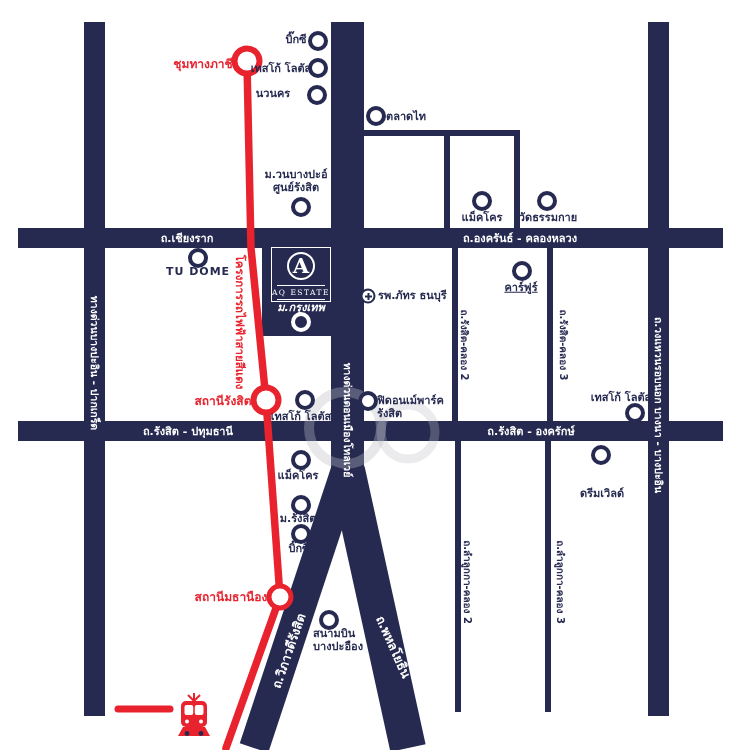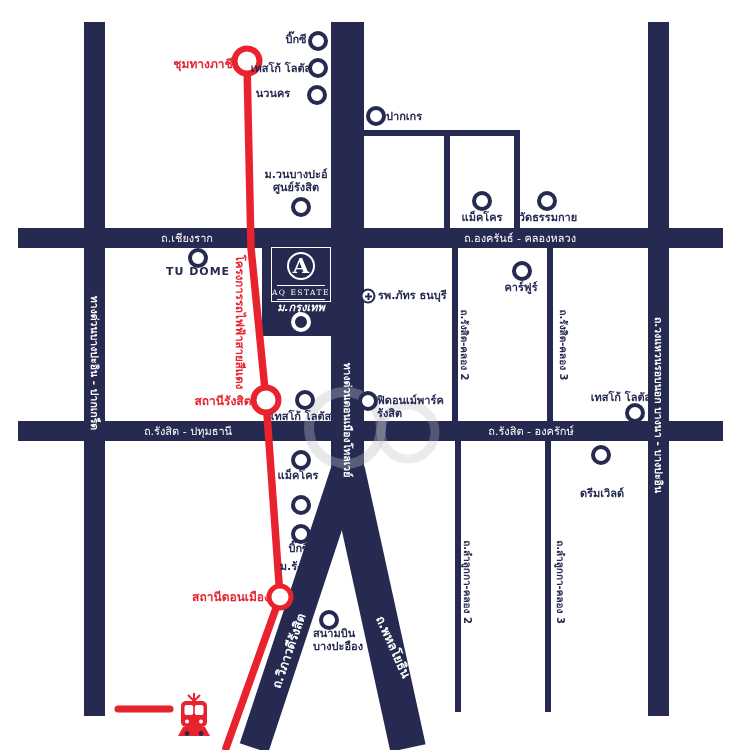--- a/index.html
+++ b/index.html
@@ -16,21 +16,21 @@
   .stn{position:absolute;width:17px;height:17px;border:5px solid #e8232e;border-radius:50%;
        background:#fff;transform:translate(-50%,-50%);}
   .stn.big{width:19px;height:19px;border-width:6px;}
   
   .lbl{position:absolute;color:#262a50;font-weight:bold;font-size:11px;line-height:12.5px;
        white-space:nowrap;transform:translate(-50%,-50%);}
   .lbl.left-align{text-align:left;transform:translate(0,-50%);}
   .lbl.block{white-space:normal;text-align:center;}
   .red{color:#e8232e;}
   .white{color:#ffffff;}
-  .roadlbl{position:absolute;color:#fff;font-weight:normal;font-size:11px;white-space:nowrap;
+  .roadlbl{position:absolute;color:#fff;font-weight:bold;font-size:11px;white-space:nowrap;
        transform:translate(-50%,-50%);}
   .vlabel{position:absolute;writing-mode:vertical-rl;white-space:nowrap;font-weight:bold;
        transform:translate(-50%,-50%);}
   .branch{position:absolute;color:#fff;font-weight:bold;font-size:12.5px;white-space:nowrap;}
   
   .hosp{position:absolute;width:11px;height:11px;border:2.5px solid #262a50;border-radius:50%;
        background:#fff;transform:translate(-50%,-50%);}
   .hosp .h1{position:absolute;left:50%;top:50%;width:7px;height:2px;background:#262a50;transform:translate(-50%,-50%);}
   .hosp .h2{position:absolute;left:50%;top:50%;width:2px;height:7px;background:#262a50;transform:translate(-50%,-50%);}
   
@@ -112,51 +112,51 @@
   <div class="vlabel" style="left:560px;top:582px;font-size:10px;color:#262a50;">ถ.ลำลูกกา-คลอง 3</div>
   <div class="branch" style="left:289px;top:651px;transform:translate(-50%,-50%) rotate(-71deg);">ถ.วิภาวดีรังสิต</div>
   <div class="branch" style="left:393px;top:647px;transform:translate(-50%,-50%) rotate(66deg);">ถ.พหลโยธิน</div>
   <div class="vlabel red" style="left:240px;top:322px;font-size:11.5px;">โครงการรถไฟฟ้าสายสีแดง</div>
 
   <div class="stn big" style="left:247px;top:61px;"></div>
   <div class="lbl red" style="left:195px;top:64px;font-size:12px;margin-left:8px;">ชุมทางภาชี</div>
   <div class="stn big" style="left:266px;top:400px;"></div>
   <div class="lbl red" style="left:223px;top:401px;font-size:12px;">สถานีรังสิต</div>
   <div class="stn" style="left:280px;top:597px;"></div>
-  <div class="lbl red" style="left:231px;top:597px;font-size:12px;">สถานีดอนเมือง</div>
+  <div class="lbl red" style="left:231px;top:597px;font-size:12px;">สถานีมธานือง</div>
 
   <div class="poi" style="left:318px;top:41px;"></div>
   <div class="lbl" style="left:296px;top:40px;">บิ๊กซี</div>
 
   <div class="poi" style="left:318px;top:68px;"></div>
   <div class="lbl" style="left:281px;top:69px;">เทสโก้ โลตัส</div>
 
   <div class="poi" style="left:317px;top:95px;"></div>
   <div class="lbl" style="left:273px;top:94px;">นวนคร</div>
 
   <div class="poi" style="left:376px;top:116px;"></div>
-  <div class="lbl left-align" style="left:386px;top:117px;">ปากเกร</div>
+  <div class="lbl left-align" style="left:386px;top:117px;">ตลาดไท</div>
 
   <div class="lbl block" style="left:296px;top:181px;width:110px;">
     <span style="display:block;">ม.วนบางปะอ์</span>
     <span style="display:block;">ศูนย์รังสิต</span>
   </div>
   <div class="poi" style="left:301px;top:207px;"></div>
 
   <div class="poi" style="left:482px;top:201px;"></div>
   <div class="lbl" style="left:482px;top:218px;">แม็คโคร</div>
 
   <div class="poi" style="left:547px;top:201px;"></div>
   <div class="lbl" style="left:548px;top:218px;">วัดธรรมกาย</div>
 
   <div class="poi" style="left:198px;top:258px;"></div>
   <div class="lbl" style="left:198px;top:272px;font-size:11px;letter-spacing:1px;">TU DOME</div>
 
   <div class="poi" style="left:522px;top:271px;"></div>
-  <div class="lbl" style="left:521px;top:288px;">คาร์ฟูร์</div>
+  <div class="lbl" style="left:521px;top:288px;text-decoration:underline;">คาร์ฟูร์</div>
 
   <div class="lbl white" style="left:301px;top:308px;font-style:italic;">ม.กรุงเทพ</div>
   <div class="poi white" style="left:301px;top:322px;"></div>
 
   <div class="hosp" style="left:368px;top:296px;">
       <span class="h1"></span>
       <span class="h2"></span>
     </div>
   <div class="lbl left-align" style="left:378px;top:296px;">รพ.ภัทร ธนบุรี</div>
 
@@ -172,21 +172,21 @@
   <div class="lbl" style="left:621px;top:398px;">เทสโก้ โลตัส</div>
   <div class="poi" style="left:635px;top:413px;"></div>
 
   <div class="poi" style="left:601px;top:455px;"></div>
   <div class="lbl" style="left:602px;top:471px;margin-top:23px;">ดรีมเวิลด์</div>
 
   <div class="poi" style="left:301px;top:460px;"></div>
   <div class="lbl" style="left:298px;top:476px;">แม็คโคร</div>
 
   <div class="poi" style="left:301px;top:505px;"></div>
-  <div class="lbl" style="left:298px;top:519px;margin-top:48px;">ม.รังสิต</div>
+  <div class="lbl" style="left:298px;top:519px;">ม.รังสิต</div>
 
   <div class="poi" style="left:301px;top:534px;"></div>
   <div class="lbl" style="left:299px;top:549px;">บิ๊กซี</div>
 
   <div class="poi" style="left:329px;top:620px;"></div>
   <div class="lbl left-align" style="left:313px;top:640px;">
     <span style="display:block;">สนามบิน</span>
     <span style="display:block;">บางปะอือง</span>
   </div>
 

